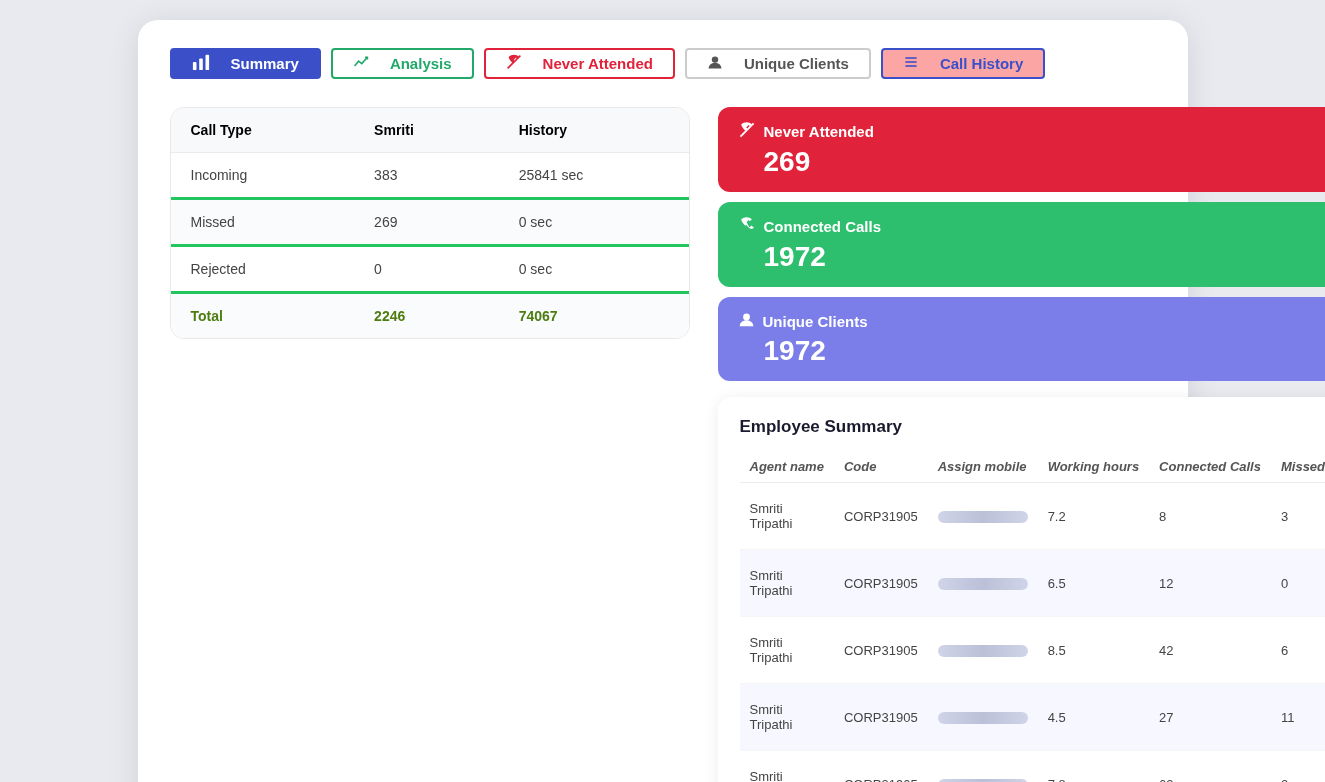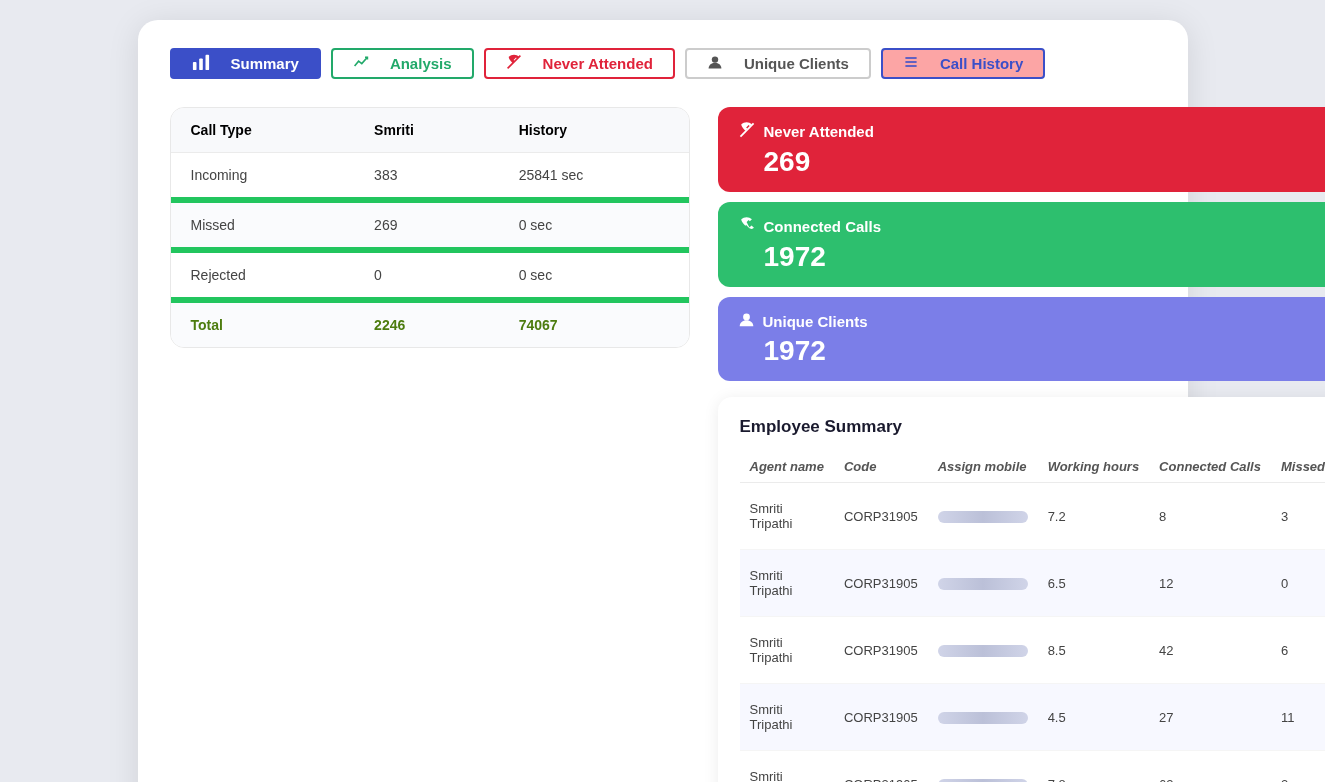--- a/index.html
+++ b/index.html
@@ -100,21 +100,21 @@
       text-align: left;
       font-size: 14px;
       font-weight: 700;
       color: #000000;
       border-bottom: 1px solid #ebebeb;
     }
     .call-table td {
       padding: 14px 20px;
       font-size: 14px;
       color: #444;
-      border-bottom: 6px solid #22c55e;
+      border-bottom: 3px solid #22c55e;
     }
     .call-table tr:last-child td {
       border-bottom: none;
     }
     .call-table tr.total td {
       font-weight: 700;
       color: #4d7c0f;
     }
     .call-table tr:nth-child(even) {
       background: #fafbfd;

